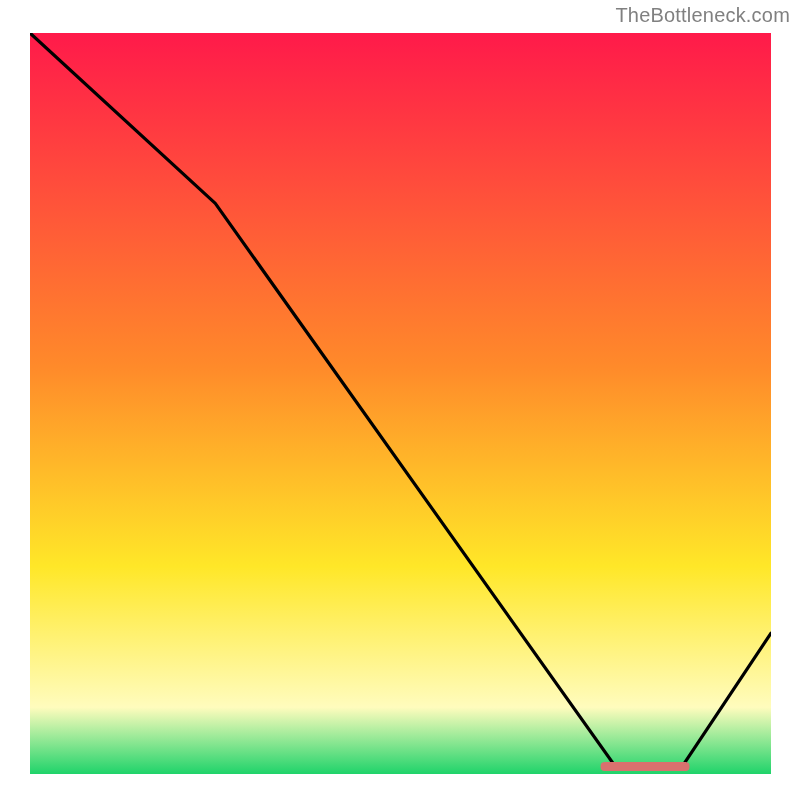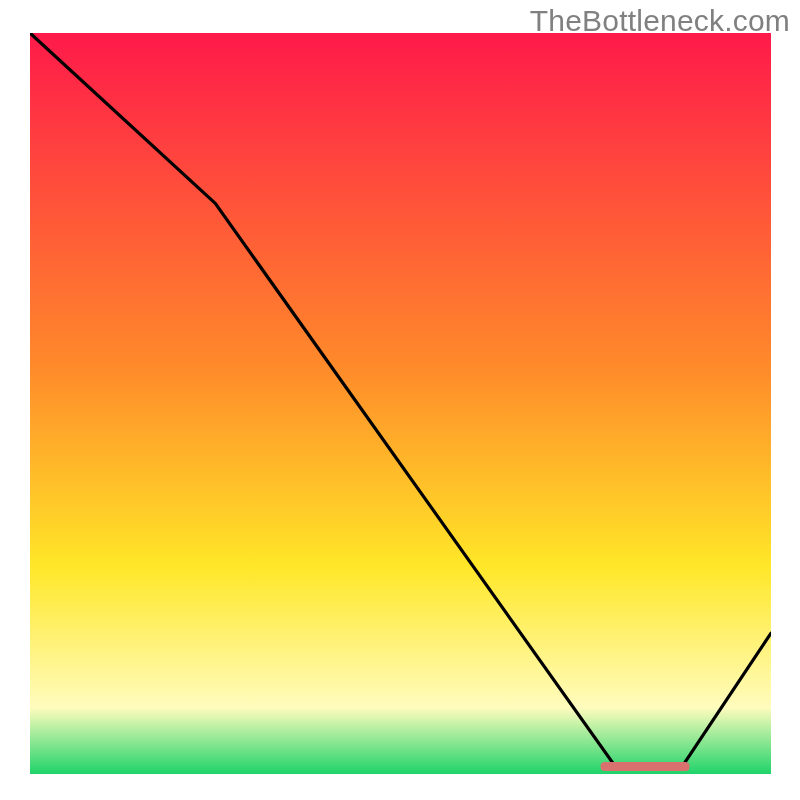--- a/index.html
+++ b/index.html
@@ -14,21 +14,21 @@
   .stage {
     position: relative;
     width: 800px;
     height: 800px;
   }
   .attribution {
     position: absolute;
     top: 4px;
     right: 10px;
     color: #808080;
-    font-size: 30px;
+    font-size: 20px;
     font-weight: 400;
     letter-spacing: 0.2px;
     user-select: none;
   }
   .plot {
     position: absolute;
     left: 30px;
     top: 33px;
     width: 741px;
     height: 741px;

